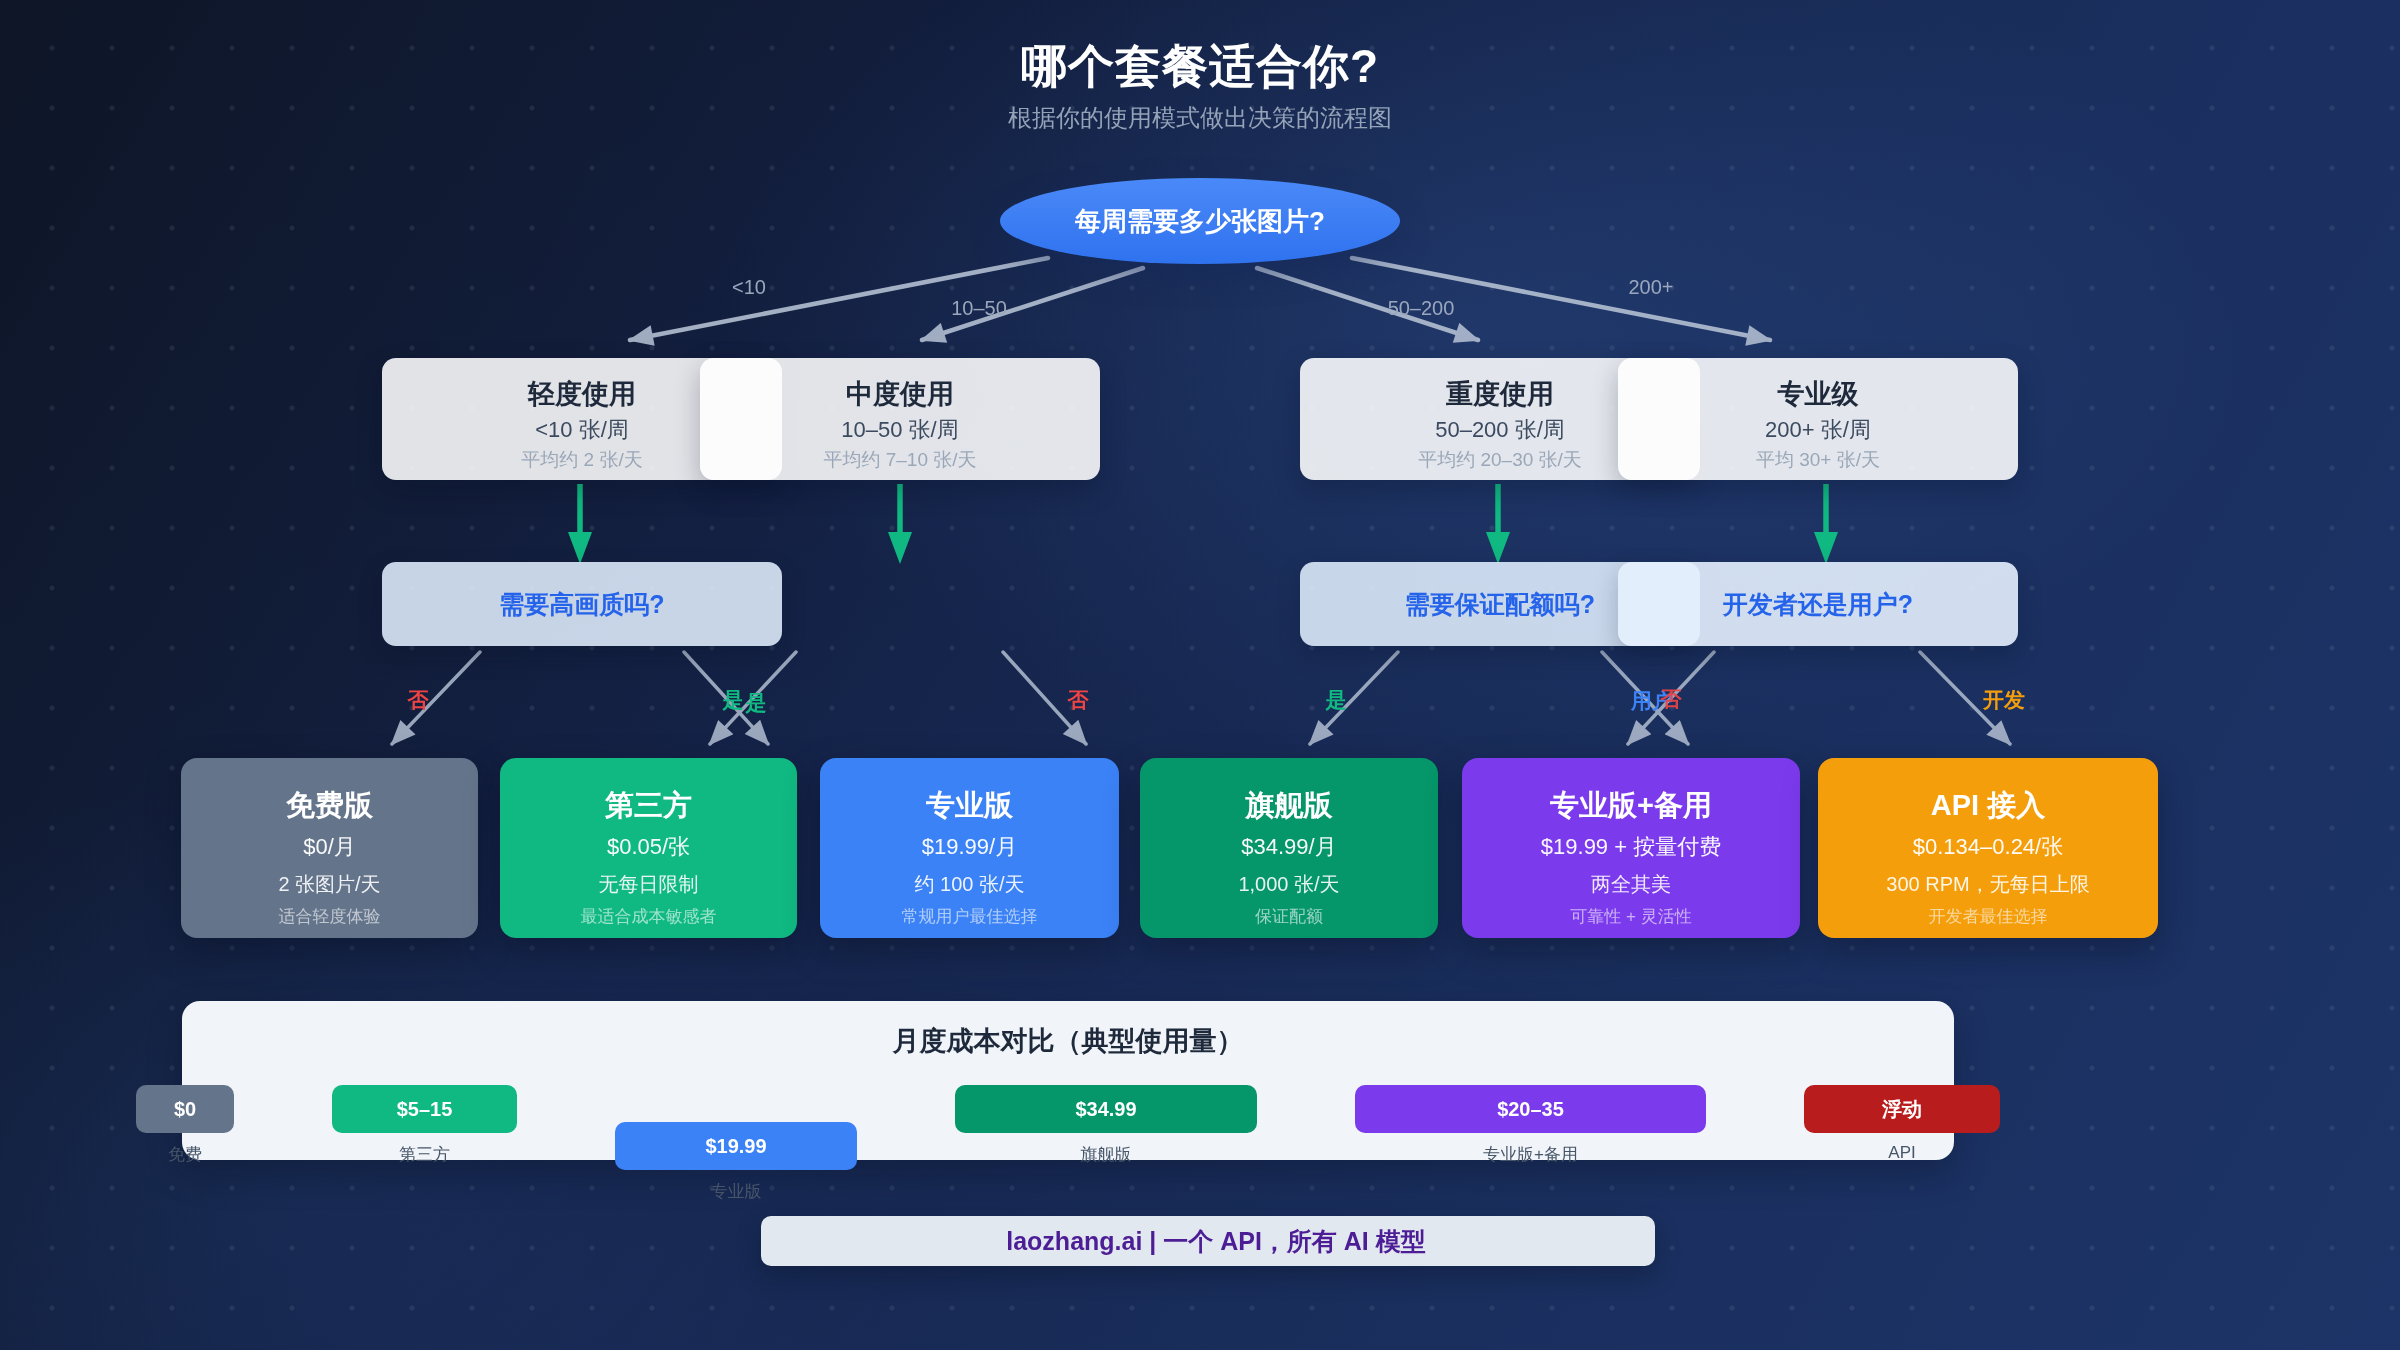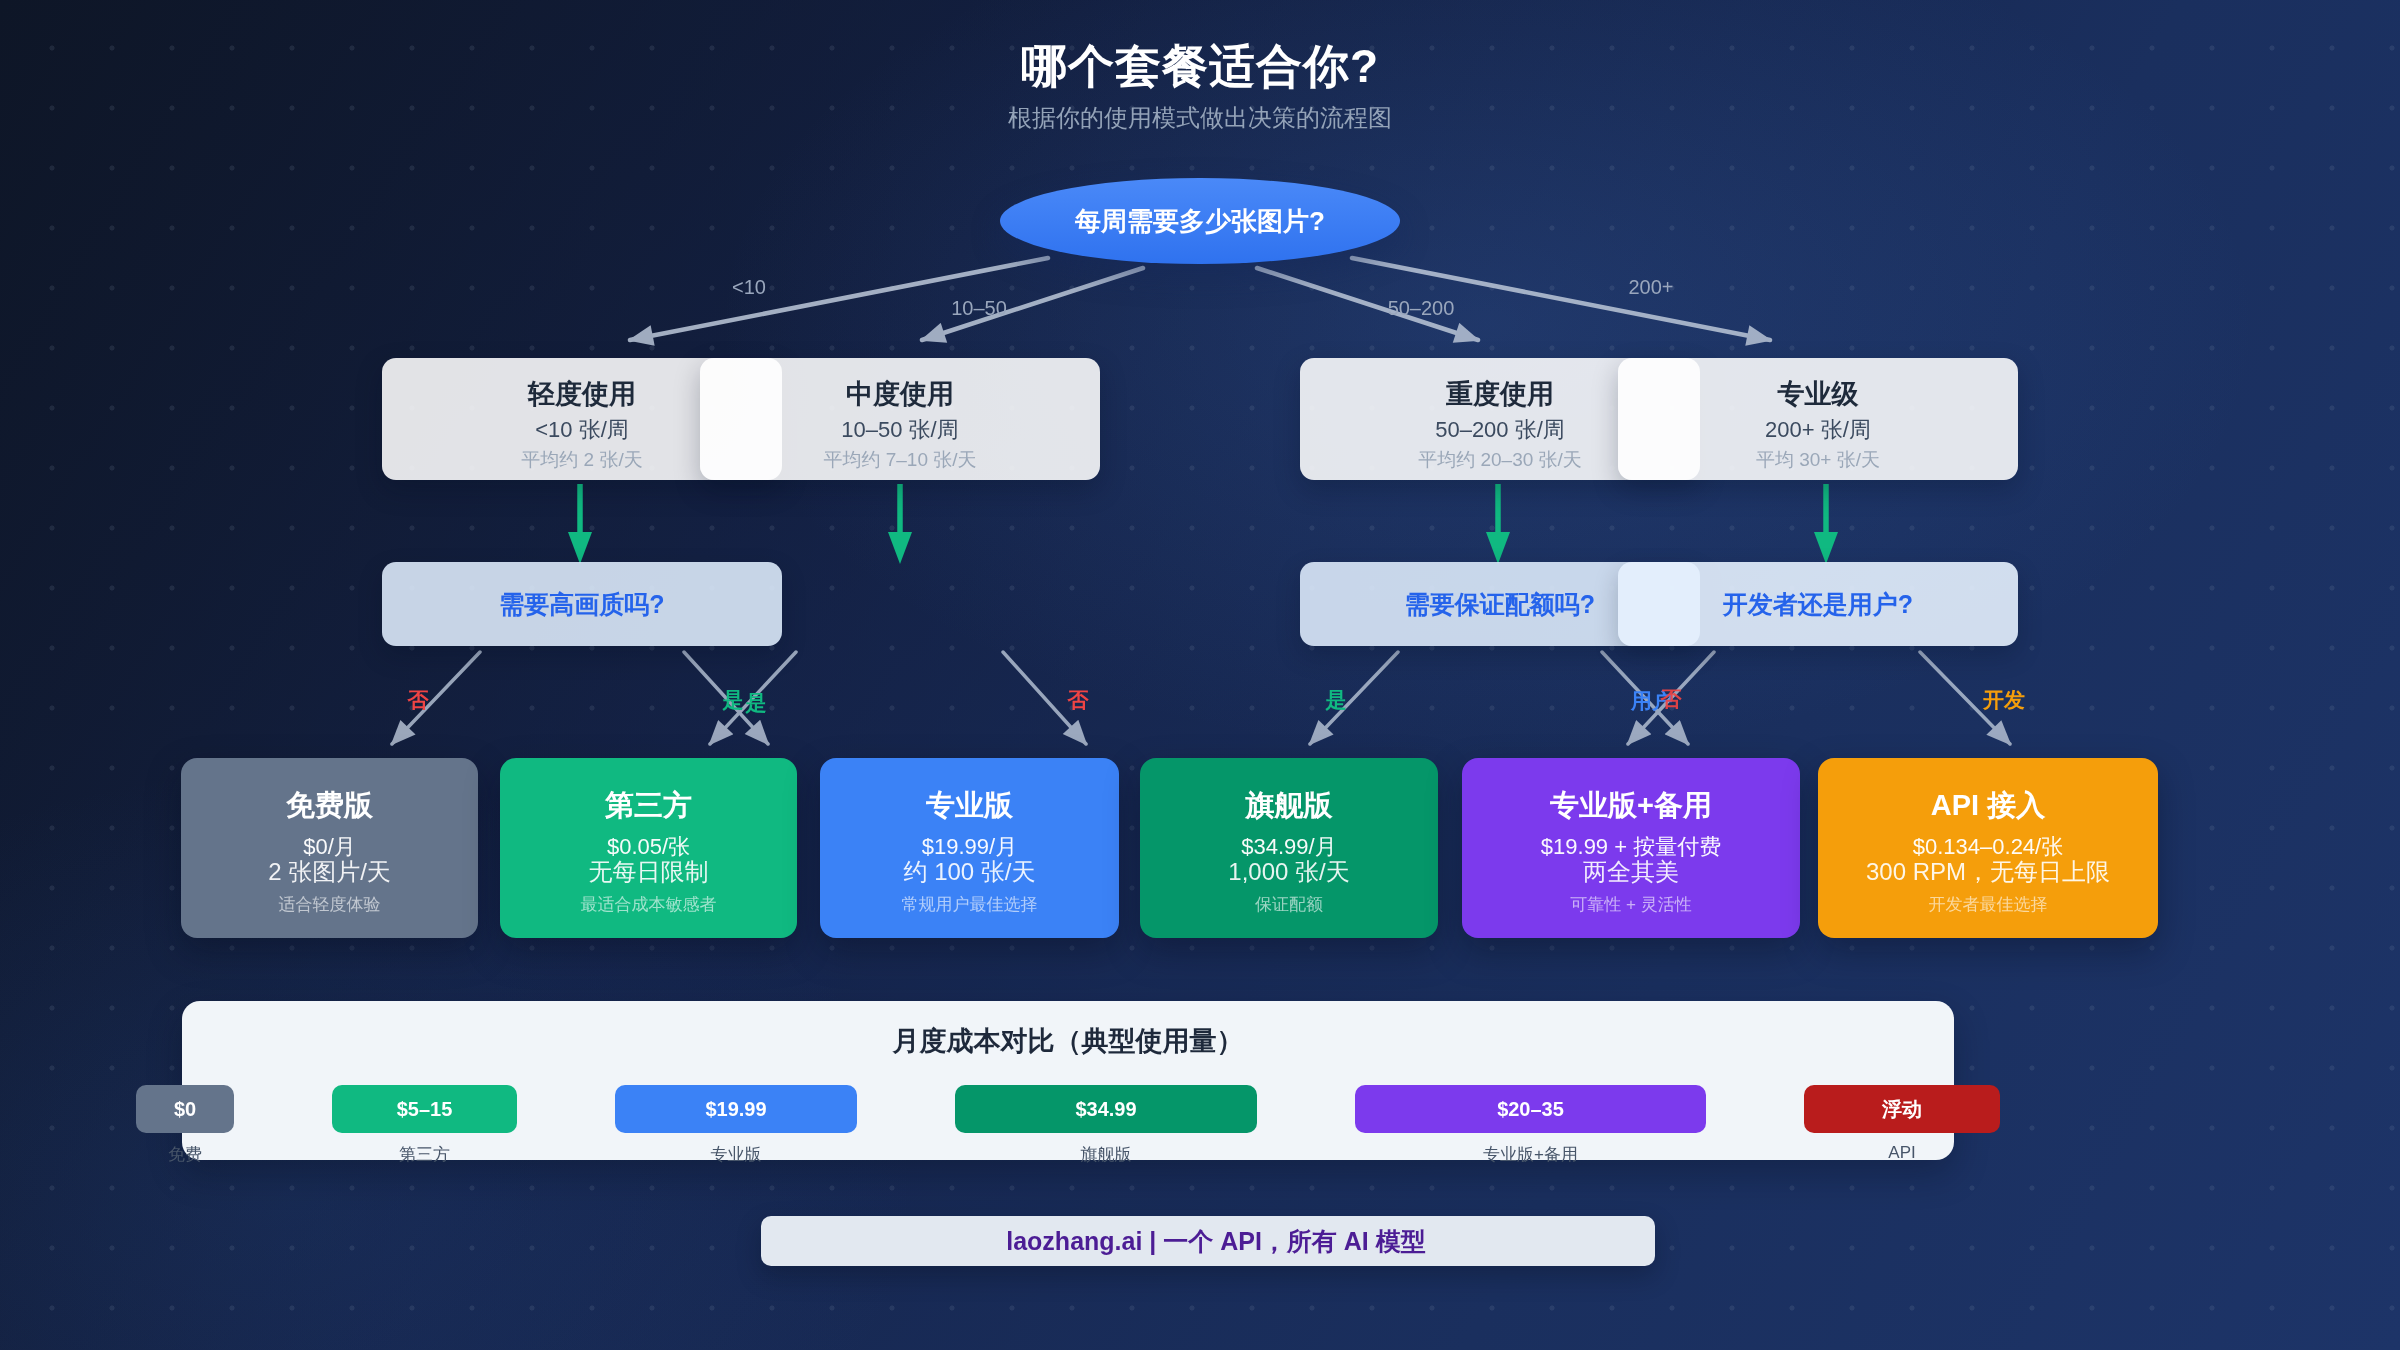--- a/index.html
+++ b/index.html
@@ -49,21 +49,21 @@
   }
   .edge-label{font-size:21px;font-weight:bold;transform:translate(-50%,-50%);white-space:nowrap;}
   .plan-card{
     top:758px;height:180px;border-radius:16px;color:#fff;
     display:flex;flex-direction:column;align-items:center;
     padding-top:30px;box-sizing:border-box;
     box-shadow:0 14px 34px rgba(5,12,30,0.35);
   }
   .plan-name{font-size:29px;font-weight:bold;line-height:34px;}
   .plan-price{font-size:22px;line-height:26px;margin-top:12px;color:rgba(255,255,255,0.96);}
-  .plan-detail{font-size:24px;line-height:24px;color:rgba(255,255,255,0.9);}
+  .plan-detail{font-size:20px;line-height:24px;margin-top:12px;color:rgba(255,255,255,0.9);}
   .plan-note{font-size:17px;line-height:22px;margin-top:10px;color:rgba(255,255,255,0.6);}
   .panel{
     left:182px;top:1001px;width:1772px;height:159px;border-radius:18px;
     background:#f1f5f9;box-shadow:0 14px 34px rgba(5,12,30,0.3);
     display:flex;flex-direction:column;align-items:center;box-sizing:border-box;padding-top:22px;
   }
   .panel-title{font-size:27px;font-weight:bold;color:#1e293b;}
   .bars-row{display:flex;align-items:flex-start;gap:98px;margin-top:26px;}
   .bar-col{display:flex;flex-direction:column;align-items:center;}
   .bar-pill{
@@ -216,21 +216,21 @@
     <div class="bars-row">
       <div class="bar-col">
         <div class="bar-pill" style="background: rgb(100, 116, 139); width: 98px;">$0</div>
         <div class="bar-label">免费</div>
       </div>
       <div class="bar-col">
         <div class="bar-pill" style="background: rgb(16, 185, 129); width: 185px;">$5–15</div>
         <div class="bar-label">第三方</div>
       </div>
       <div class="bar-col">
-        <div class="bar-pill" style="background: rgb(59, 130, 246); width: 242px;">$19.99</div>
+        <div class="bar-pill" style="background: rgb(59, 130, 246); width: 242px; margin-top: 37px;">$19.99</div>
         <div class="bar-label">专业版</div>
       </div>
       <div class="bar-col">
         <div class="bar-pill" style="background: rgb(5, 150, 105); width: 302px;">$34.99</div>
         <div class="bar-label">旗舰版</div>
       </div>
       <div class="bar-col">
         <div class="bar-pill" style="background: rgb(124, 58, 237); width: 351px;">$20–35</div>
         <div class="bar-label">专业版+备用</div>
       </div>

